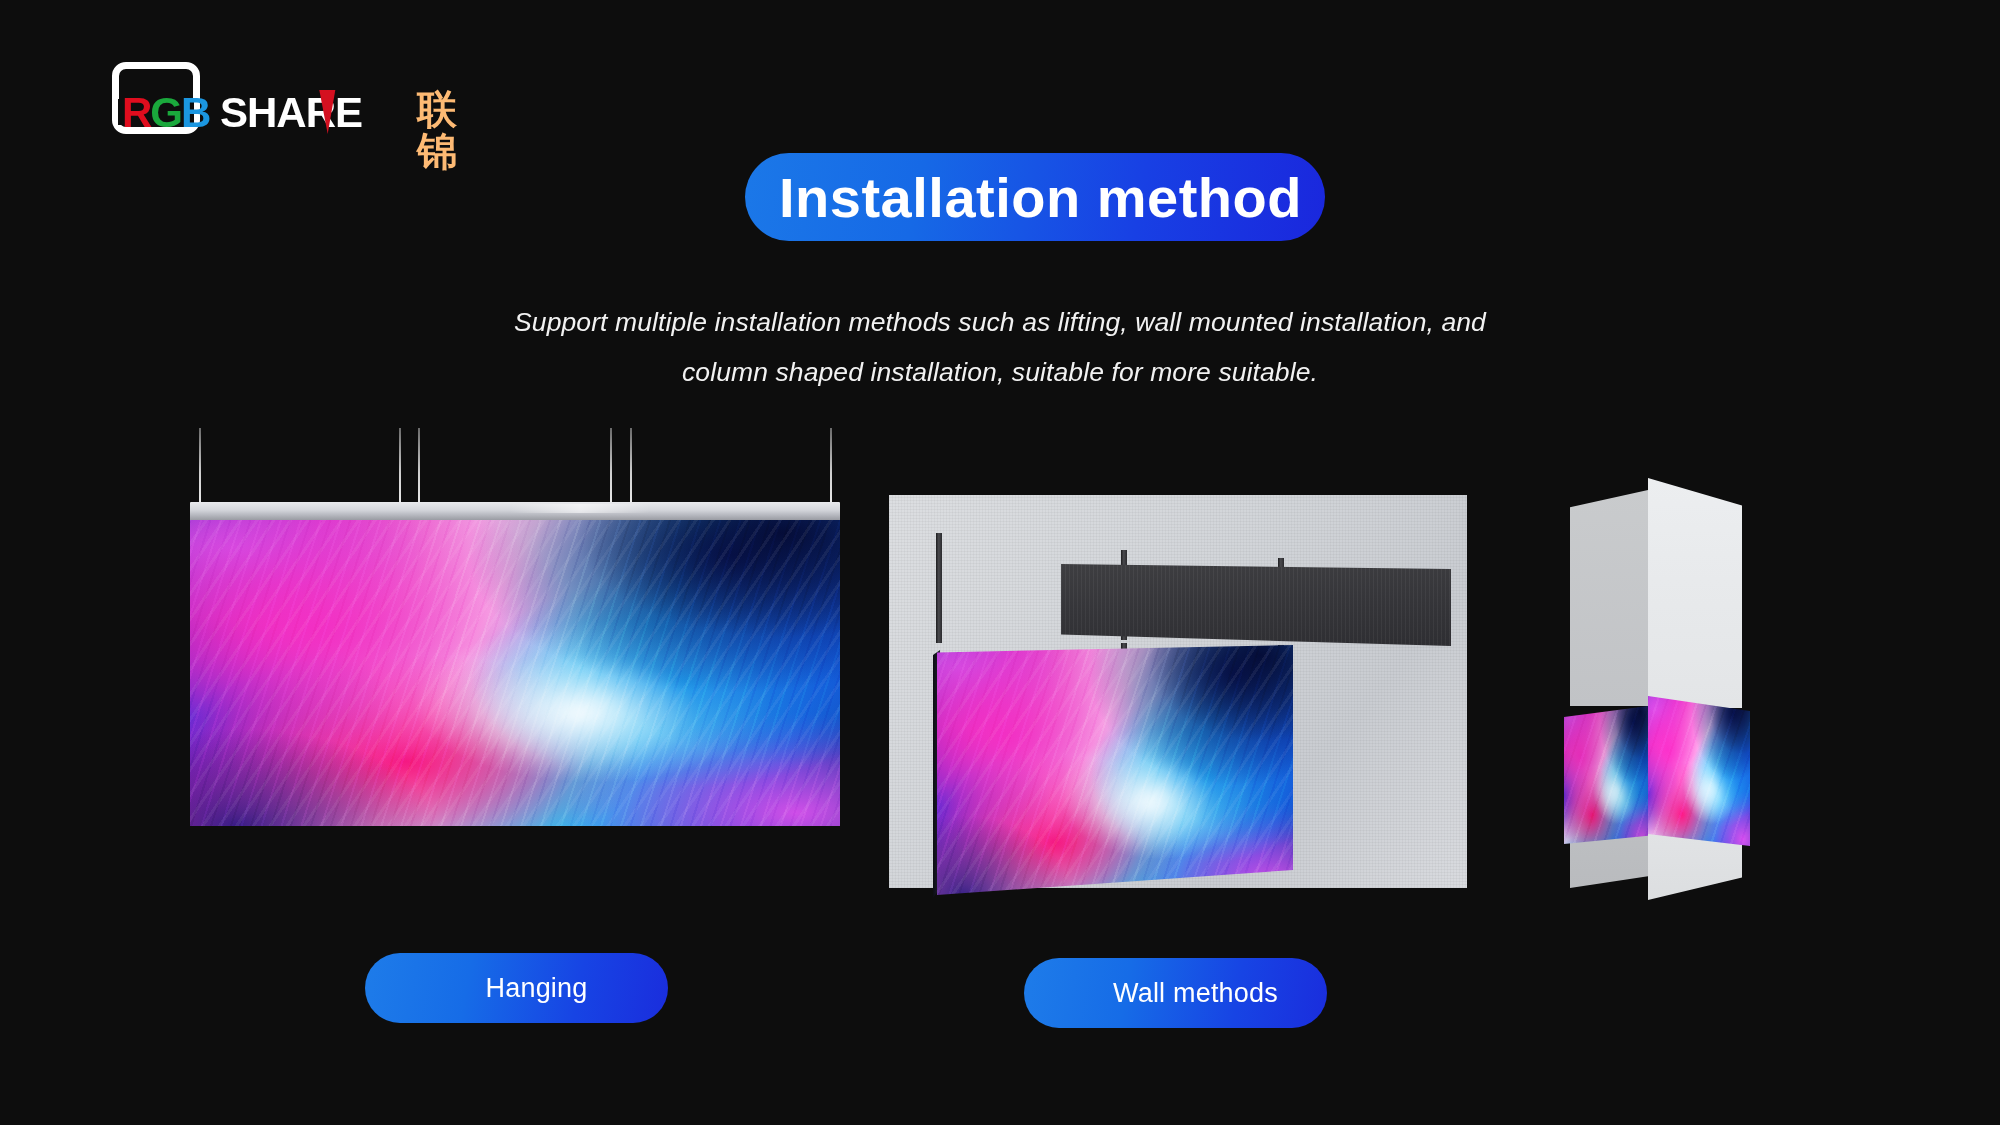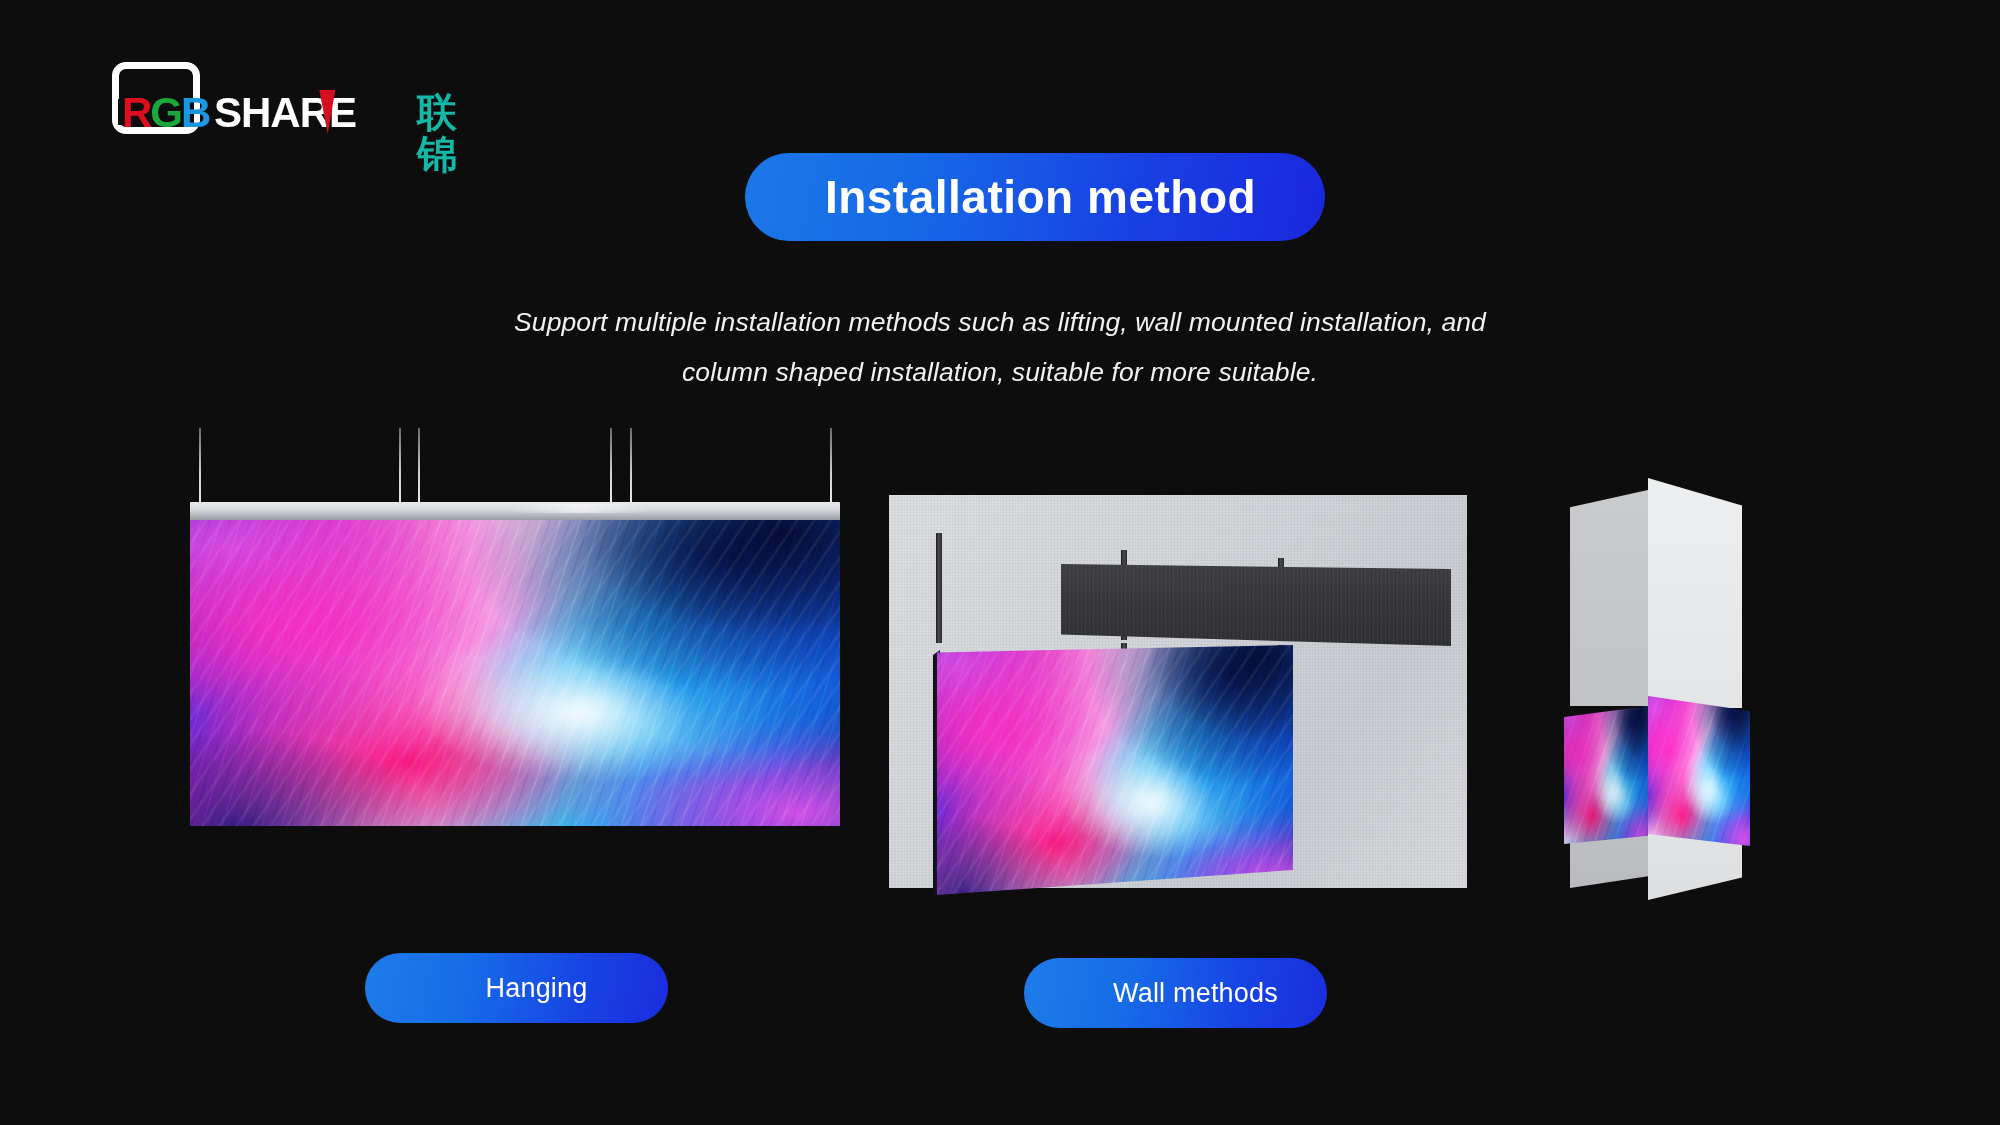--- a/index.html
+++ b/index.html
@@ -35,49 +35,49 @@
   .logo-rgb {
     position:absolute; left:10px; top:30px;
     font-size:42px; font-weight:bold; letter-spacing:-2px;
     line-height:42px; font-family:"Liberation Sans", sans-serif;
   }
   .logo-rgb .r { color:#e00d1e; }
   .logo-rgb .g { color:#1aa83c; }
   .logo-rgb .b { color:#1b96e0; }
 
   .logo-share {
-    position:absolute; left:102px; top:30px;
+    position:absolute; left:108px; top:30px;
     font-size:42px; font-weight:bold; color:#ffffff;
     letter-spacing:-1px; line-height:42px;
     font-family:"Liberation Sans", sans-serif;
   }
   .logo-share-accent {
     position:absolute; left:205px; top:28px;
     width:0; height:0;
     border-left:13px solid transparent;
     border-right:3px solid transparent;
     border-top:44px solid #d41020;
     transform:skewX(-6deg);
   }
   .logo-cn {
     position:absolute; left:305px; top:30px;
-    font-size:40px; font-weight:bold; color:#14b8a6;
+    font-size:40px; font-weight:bold; color:#fdba74;
     line-height:42px; letter-spacing:0px;
-    font-family:Liberation Serif, serif;
+    font-family:Liberation Mono, monospace;
   }
 
   
   .title-pill {
     position:absolute; left:745px; top:153px;
     width:580px; height:88px; border-radius:44px;
     background:linear-gradient(100deg,#1b78e8 0%,#1669e6 30%,#1840e4 68%,#1a27dd 100%);
     display:flex; align-items:center; justify-content:center;
   }
   .title-pill-text {
-    color:#ffffff; font-size:46px; font-weight:bold; letter-spacing:0.5px;margin-left:11px;
+    color:#ffffff; font-size:56px; font-weight:bold; letter-spacing:0.5px;margin-left:11px;
   }
 
   
   .subtitle {
     position:absolute; left:400px; top:297px; width:1200px;
     text-align:center; color:#f2f2f2;
     font-size:26.5px; line-height:50px; letter-spacing:0.1px;font-style:italic;
   }
   .subtitle-line { display:block; }
 

